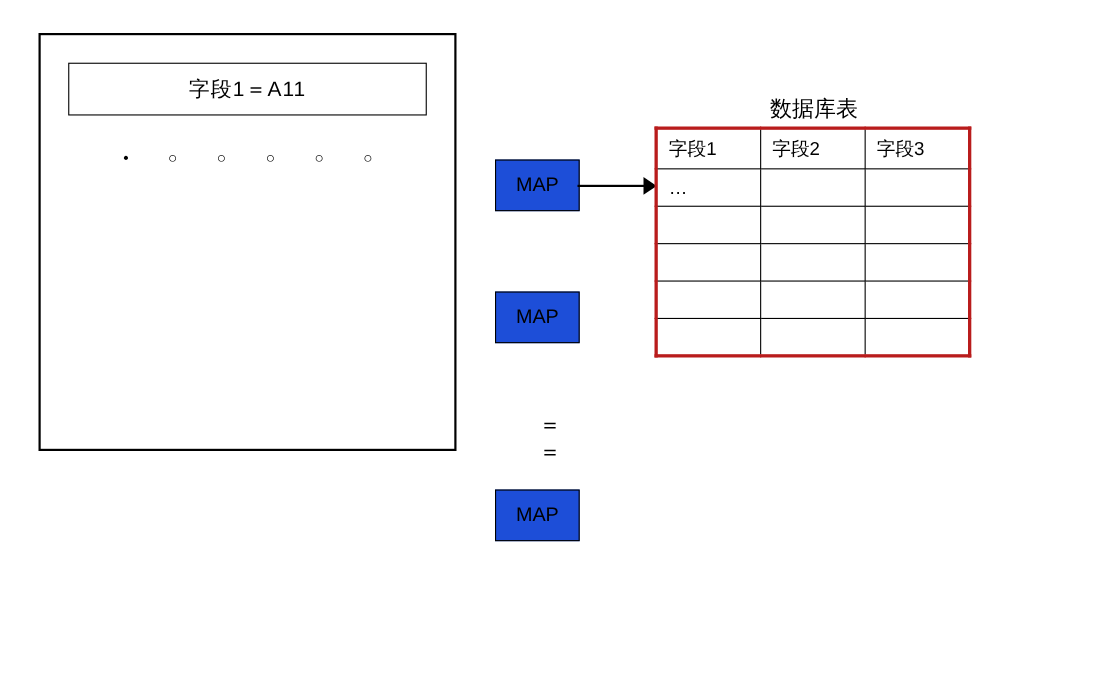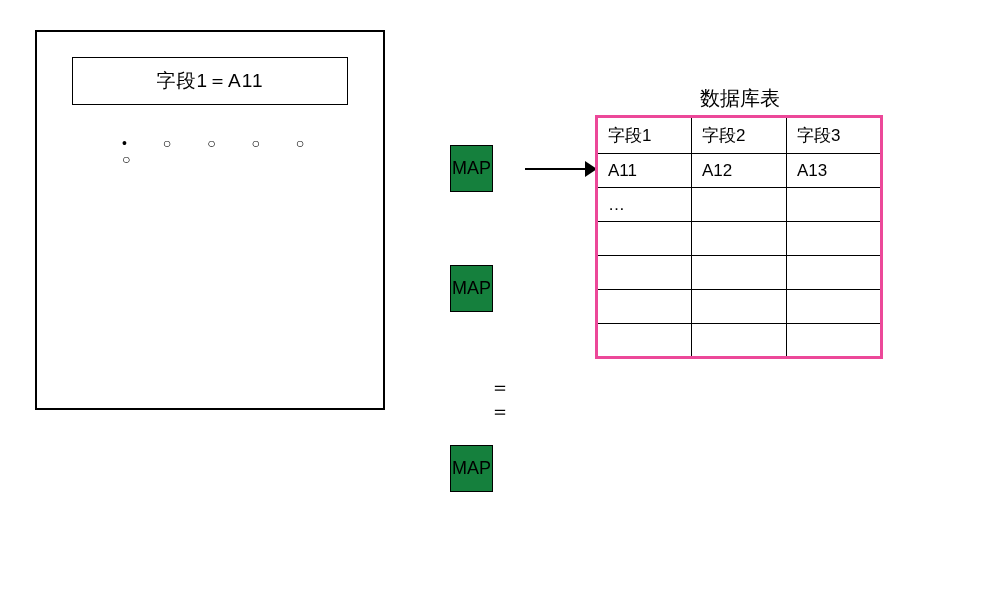--- a/index.html
+++ b/index.html
@@ -16,46 +16,46 @@
     }
     .container {
       position: relative;
       width: 100%;
       height: 100%;
     }
     .left-panel {
       position: absolute;
       left: 35px;
       top: 30px;
-      width: 350px;
+      width: 380px;
       height: 380px;
       border: 2px solid #000;
-      padding: 25px 35px;
+      padding: 25px 25px;
     }
     .field-box {
       border: 1px solid #000;
       padding: 10px 0;
       text-align: center;
       font-size: 19px;
       margin-bottom: 30px;
       letter-spacing: 1px;
     }
     .dots-row {
       font-size: 14px;
       letter-spacing: 16px;
       padding-left: 50px;
       color: #000;
     }
     .map-box {
       position: absolute;
       border: 1px solid #000;
-      padding: 12px 1px;
+      padding: 12px 18px;
       font-size: 18px;
       text-align: center;
-      background: #15803d;
+      background: #1d4ed8;
     }
     .map-1 {
       left: 450px;
       top: 145px;
     }
     .map-2 {
       left: 450px;
       top: 265px;
     }
     .map-3 {
@@ -75,21 +75,21 @@
       left: 700px;
       top: 85px;
       font-size: 20px;
       text-align: center;
     }
     .db-table {
       position: absolute;
       left: 595px;
       top: 115px;
       border-collapse: collapse;
-      border: 3px solid #ec4899;
+      border: 3px solid #b91c1c;
       padding-left: 48px;
     }
     .db-table td {
       border: 1px solid #000;
       padding: 6px 10px;
       font-size: 17px;
       text-align: left;
       width: 95px;
       height: 34px;
     }
@@ -145,25 +145,20 @@
   <div class="table-title">数据库表</div>
 
   <table class="db-table">
     <tbody>
         <tr>
       <td>字段1</td>
       <td>字段2</td>
       <td>字段3</td>
     </tr>
     <tr>
-      <td>A11</td>
-      <td>A12</td>
-      <td>A13</td>
-    </tr>
-    <tr>
       <td>…</td>
       <td></td>
       <td></td>
     </tr>
     <tr>
       <td></td>
       <td></td>
       <td></td>
     </tr>
     <tr>

